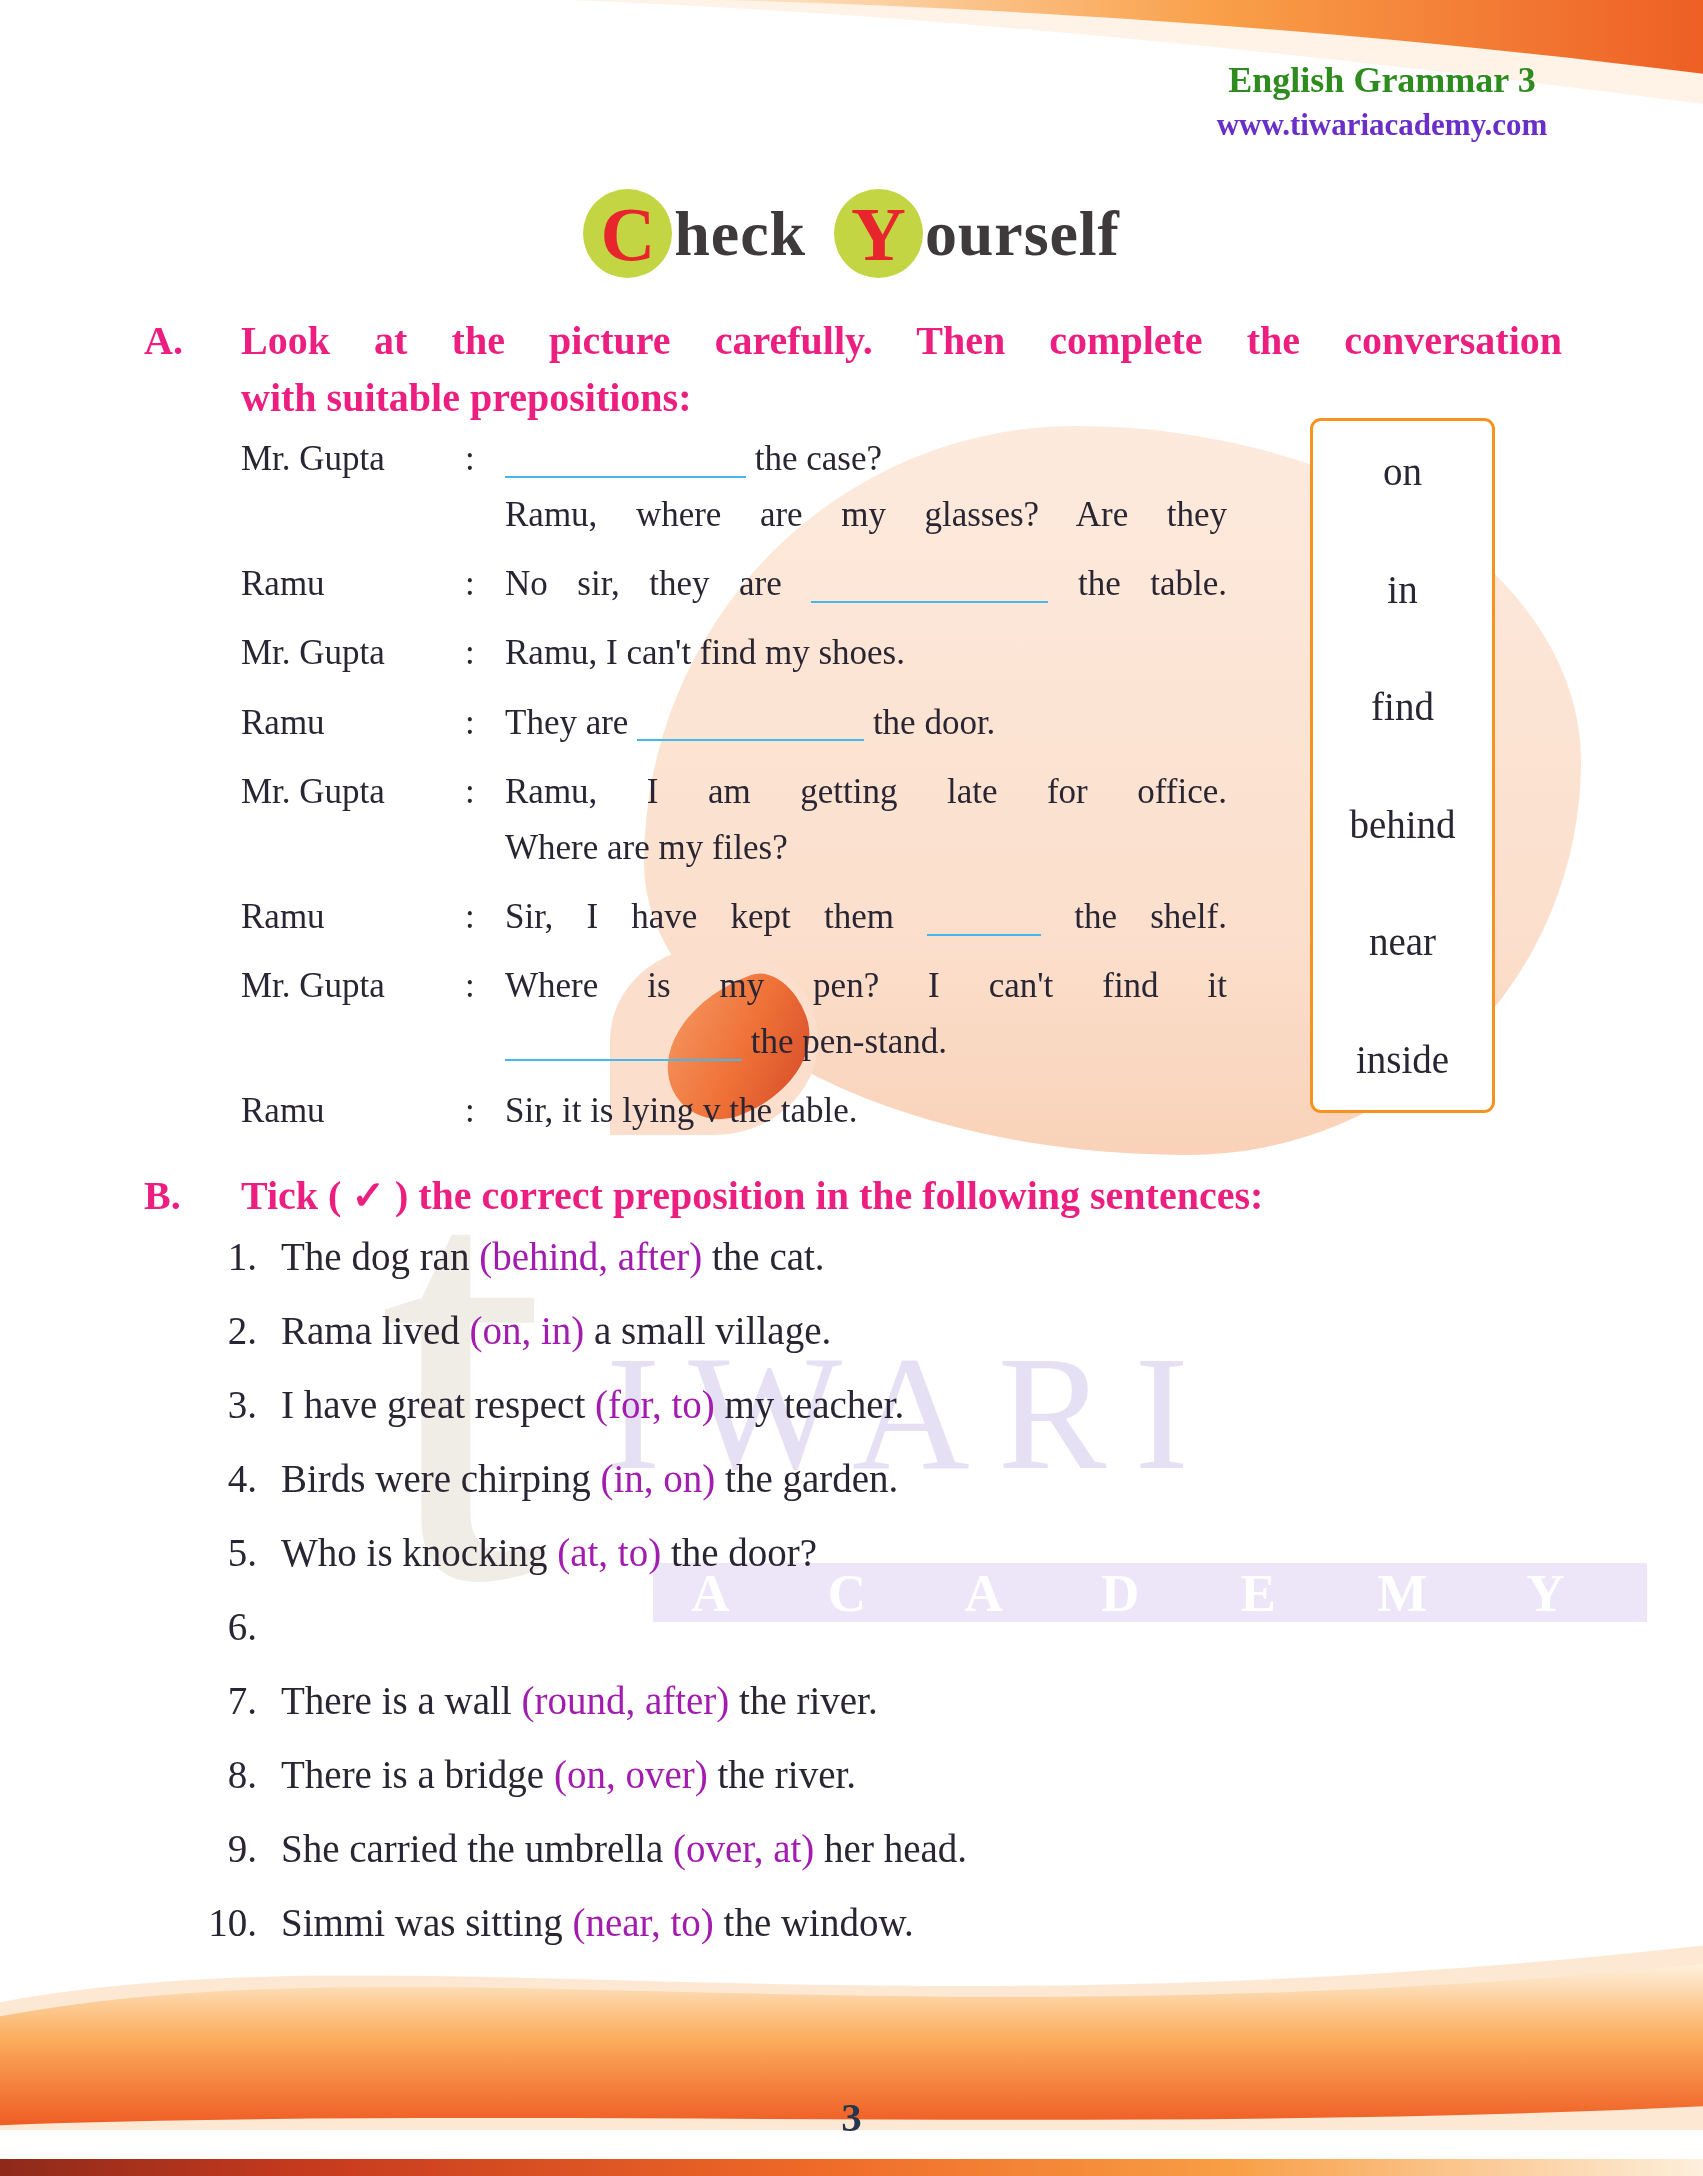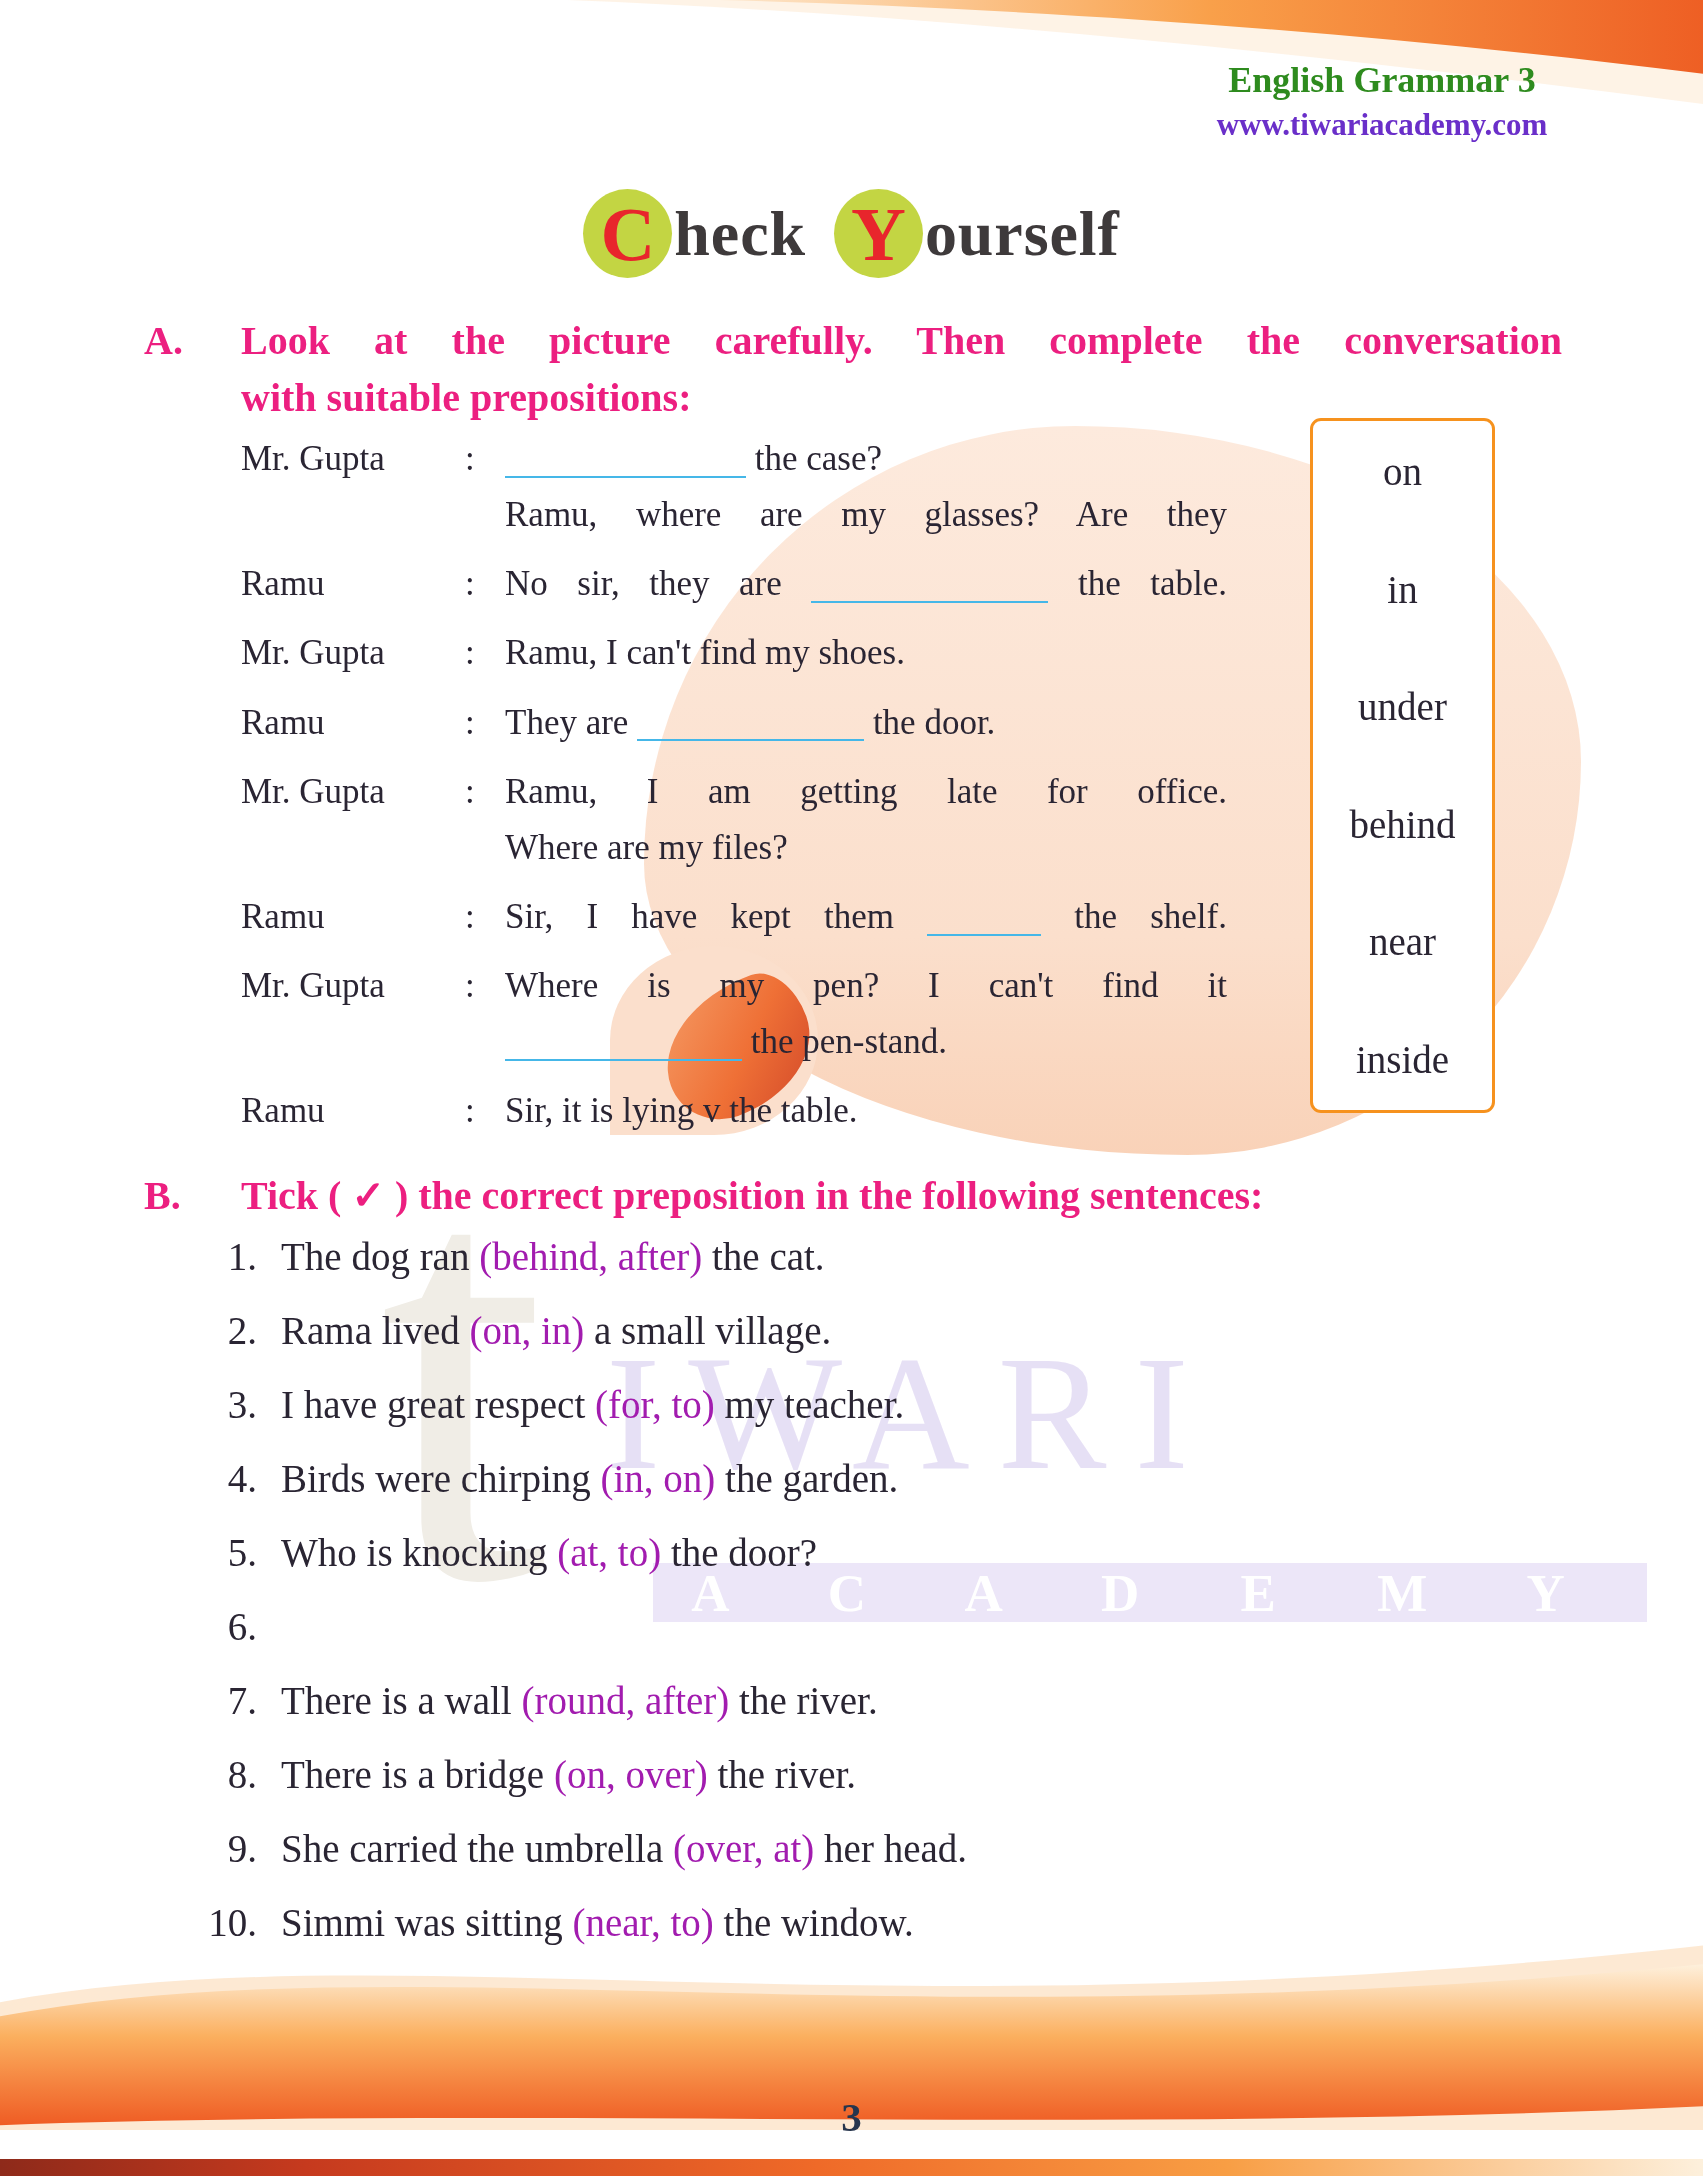--- a/index.html
+++ b/index.html
@@ -239,21 +239,21 @@
         <span class="convo-colon">:</span>
         <div class="convo-lines">
           <div class="convo-line">Sir, it is lying v the table.</div>
         </div>
       </div>
     </div>
 
   <div id="word-box">
       <div class="word-item">on</div>
       <div class="word-item">in</div>
-      <div class="word-item">under</div>
+      <div class="word-item">find</div>
       <div class="word-item">behind</div>
       <div class="word-item">near</div>
       <div class="word-item">inside</div>
     </div>
 
   <div class="section-head" id="head-b">
     <span class="section-label">B.</span>
     <div class="head-text">Tick ( ✓ ) the correct preposition in the following sentences:</div>
   </div>
 

